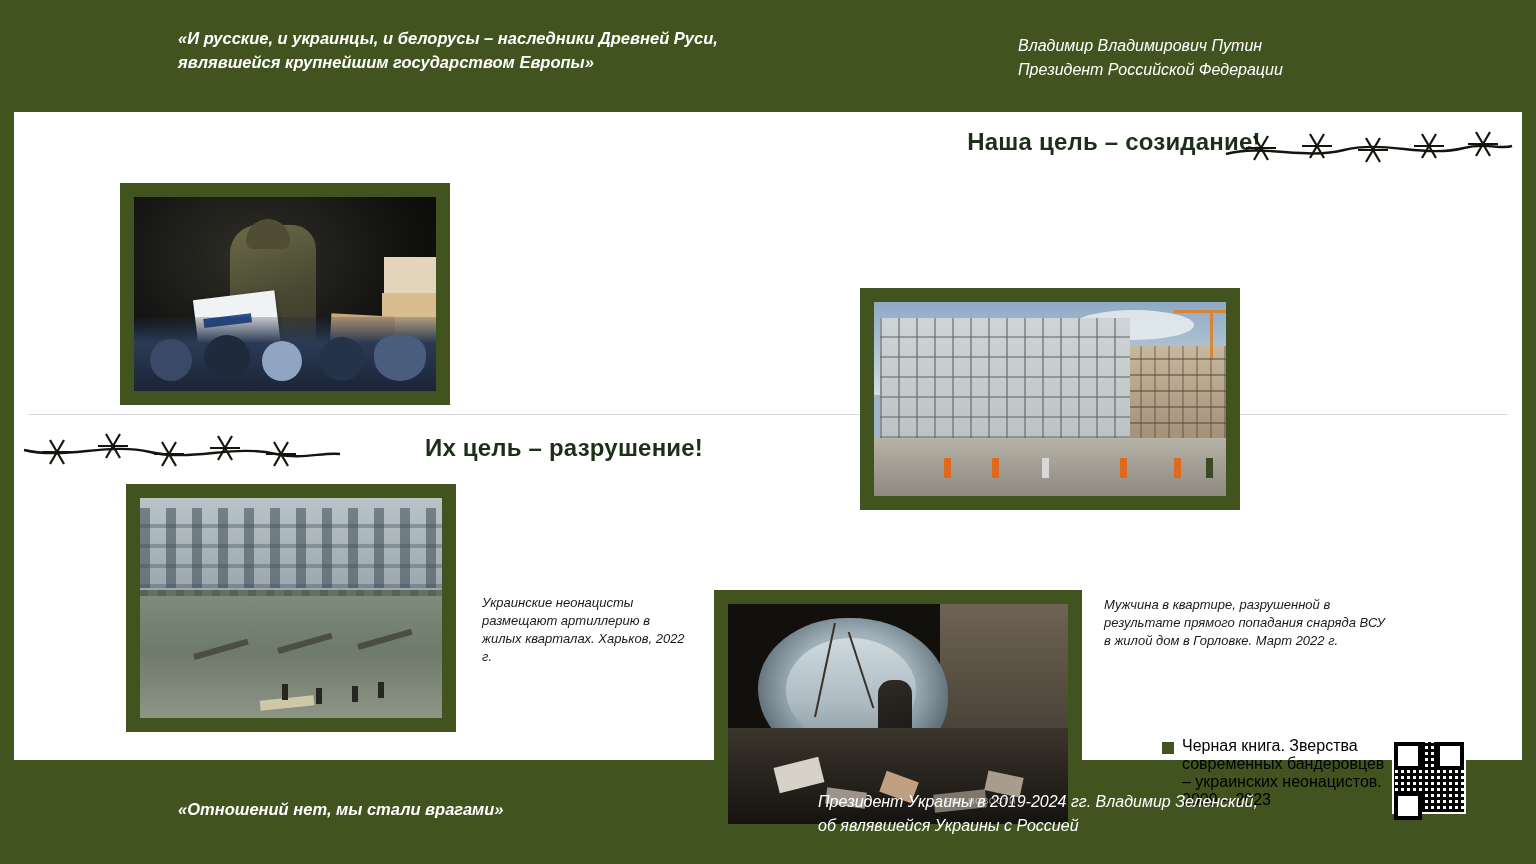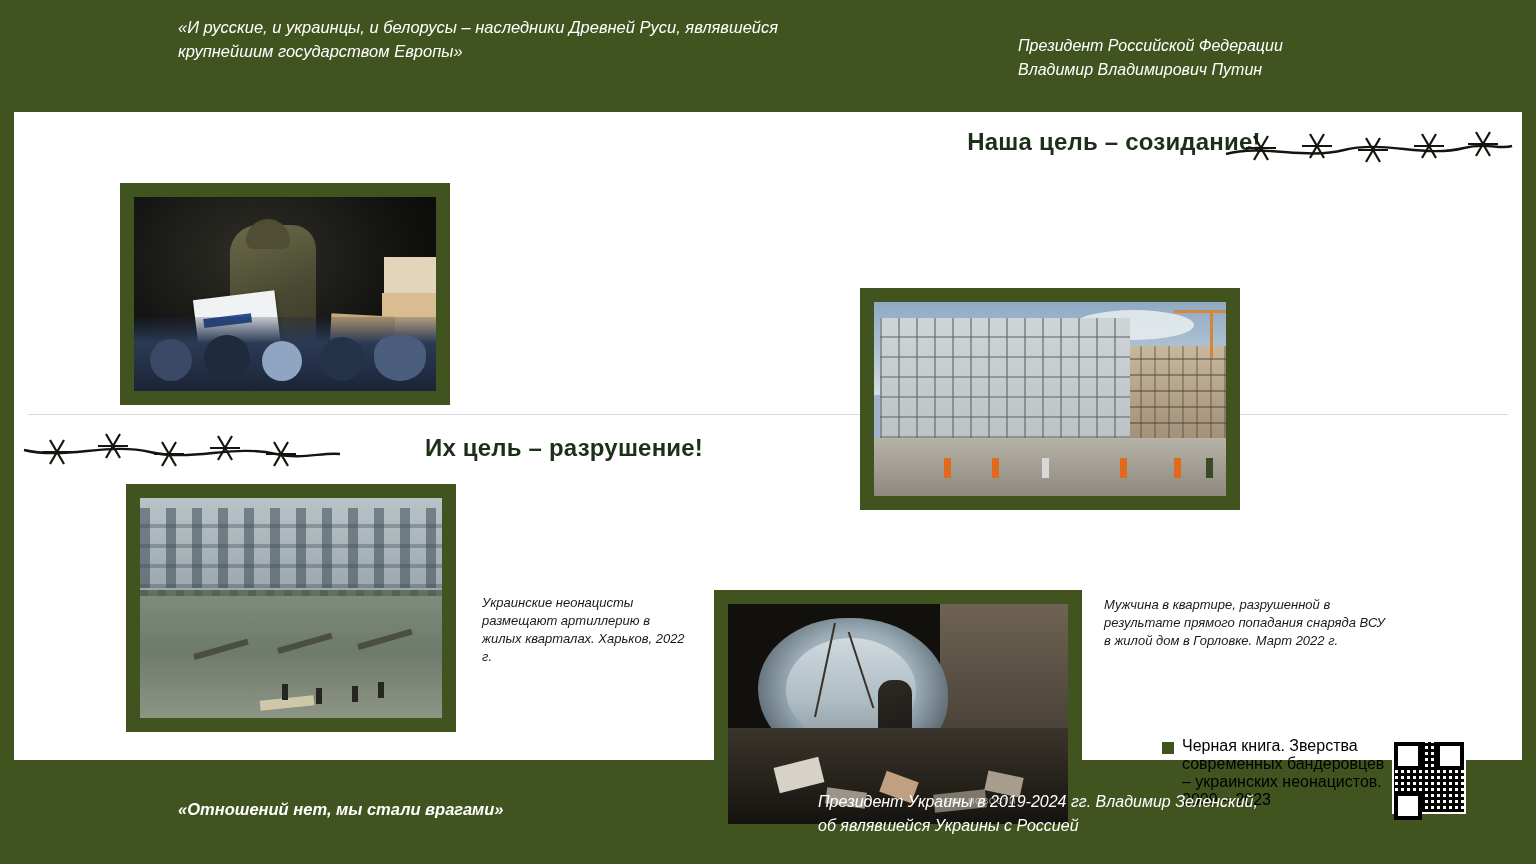--- a/index.html
+++ b/index.html
@@ -23,25 +23,25 @@
   
   .header {
     position: absolute;
     left: 0; top: 0;
     width: 1536px;
     height: 112px;
   }
   .header-quote {
     position: absolute;
     left: 178px;
-    top: 16px;
+    top: 27px;
     width: 640px;
     color: #ffffff;
     font-size: 16.5px;
-    font-weight: normal;
+    font-weight: bold;
     font-style: italic;
     line-height: 1.45;
   }
   .header-attrib {
     position: absolute;
     left: 1018px;
     top: 34px;
     width: 460px;
     color: #ffffff;
     font-size: 16px;
@@ -360,22 +360,22 @@
   }
 </style>
 </head>
 <body>
 
 <div class="slide">
 
   <div class="header">
     <div class="header-quote">«И русские, и украинцы, и белорусы – наследники Древней Руси, являвшейся крупнейшим государством Европы»</div>
     <div class="header-attrib">
+      <div>Владимир Владимирович Путин</div>
       <div>Президент Российской Федерации</div>
-      <div>Владимир Владимирович Путин</div>
     </div>
   </div>
 
   <div class="sheet">
 
     <div class="sheet-divider"></div>
 
     <div class="title-create">Наша цель – созидание!</div>
     <div class="title-destroy">Их цель – разрушение!</div>
 

